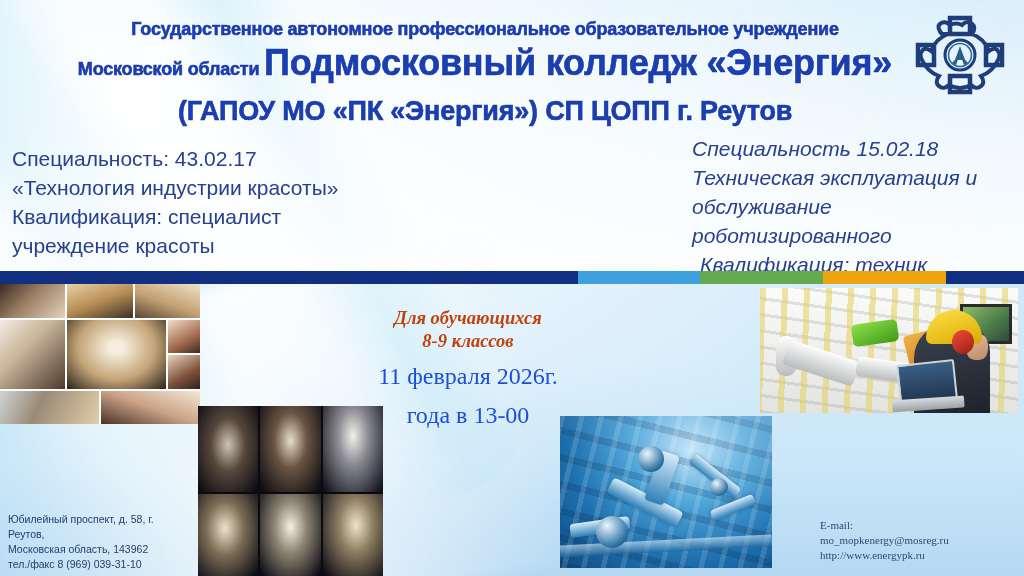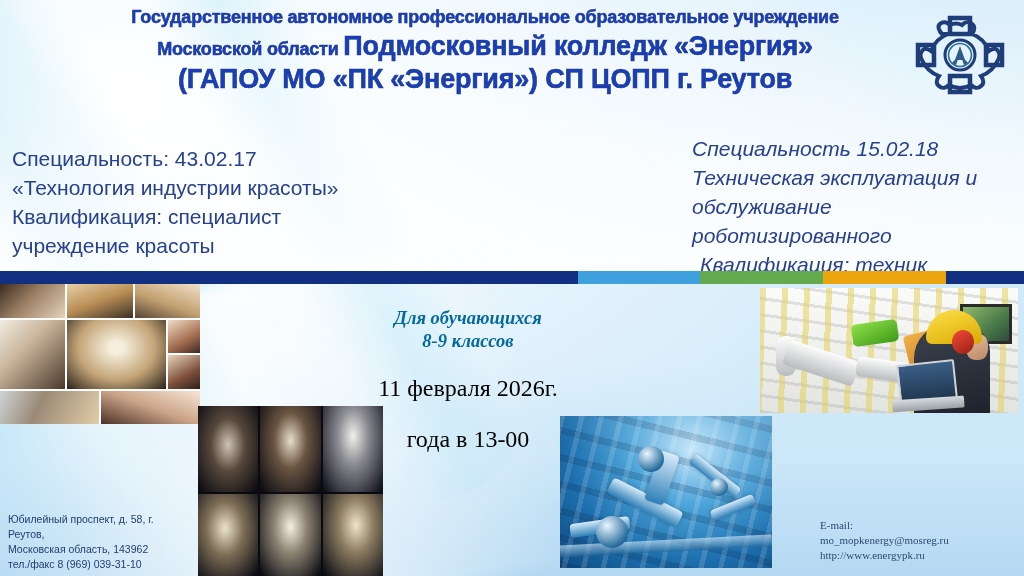--- a/index.html
+++ b/index.html
@@ -58,38 +58,38 @@
   .bg-bottom-sheen {
     position:absolute; left:-60px; bottom:-40px; width:700px; height:340px;
     transform: rotate(-12deg);
     background: linear-gradient(90deg, rgba(255,255,255,0) 0%, rgba(255,255,255,.85) 45%, rgba(255,255,255,0) 85%);
     filter: blur(6px);
   }
 
   
   .header { position: absolute; left: 0; top: 0; width: 1024px; height: 112px; }
   .header-lines {
-    position: absolute; left: 70px; top: 8px; width: 830px;
+    position: absolute; left: 70px; top: 20px; width: 830px;
     text-align: center;
   }
   .hline {
     font-weight: bold;
     color: #1a3fb0;
     letter-spacing: -0.2px;
     line-height: 1.06;
     -webkit-text-stroke: 0.6px #1436a8;
     text-shadow:
        1px 0 0 #ffffff, -1px 0 0 #ffffff, 0 1px 0 #ffffff, 0 -1px 0 #ffffff,
        0 0 3px rgba(255,255,255,.9);
     white-space: nowrap;
   }
   .hline-1 { font-size: 18px; }
   .hline-2 { font-size: 18px; margin-top: 5px; }
-  .hline-2 .big { font-size: 27px; }
-  .hline-3 { font-size: 27px; margin-top: 4px; }
+  .hline-2 .big { font-size: 36px; }
+  .hline-3 { font-size: 27px; margin-top: 15px; }
 
   
   .logo { position: absolute; right: 16px; top: 4px; width: 96px; height: 102px; }
   .logo svg { display:block; width: 96px; height: 102px; }
 
   
   .spec {
     position: absolute;
     color: #27408f;
     font-size: 21px;
@@ -203,27 +203,27 @@
             background: linear-gradient(150deg,#ef4b3a,#9c1f12); }
   .pi-face { position:absolute; right: 30px; top: 46px; width: 22px; height: 26px; border-radius: 40%;
              background: linear-gradient(160deg,#e8c0a0,#b98a66); }
 
   
   .date-block { position: absolute; left: 355px; top: 307px; width: 226px; text-align: center; }
   .for-students {
     font-family: "Liberation Serif", serif;
     font-weight: bold; font-style: italic;
     font-size: 18.5px; line-height: 1.22;
-    color: #0369a1;
+    color: #c2410c;
   }
   .date-main {
-    margin-top: 22px;
+    margin-top: 10px;
     font-family: "Liberation Serif", serif;
     font-size: 24px; line-height: 1.2;
-    color: #000000;
+    color: #1d4ed8;
   }
 
   
   .address {
     position: absolute; left: 8px; top: 512px; width: 230px;
     color: #23406e; font-size: 10.5px; line-height: 1.42;
   }
   .contacts {
     position: absolute; right: 14px; top: 518px; width: 190px;
     font-family: "Liberation Serif", serif;

